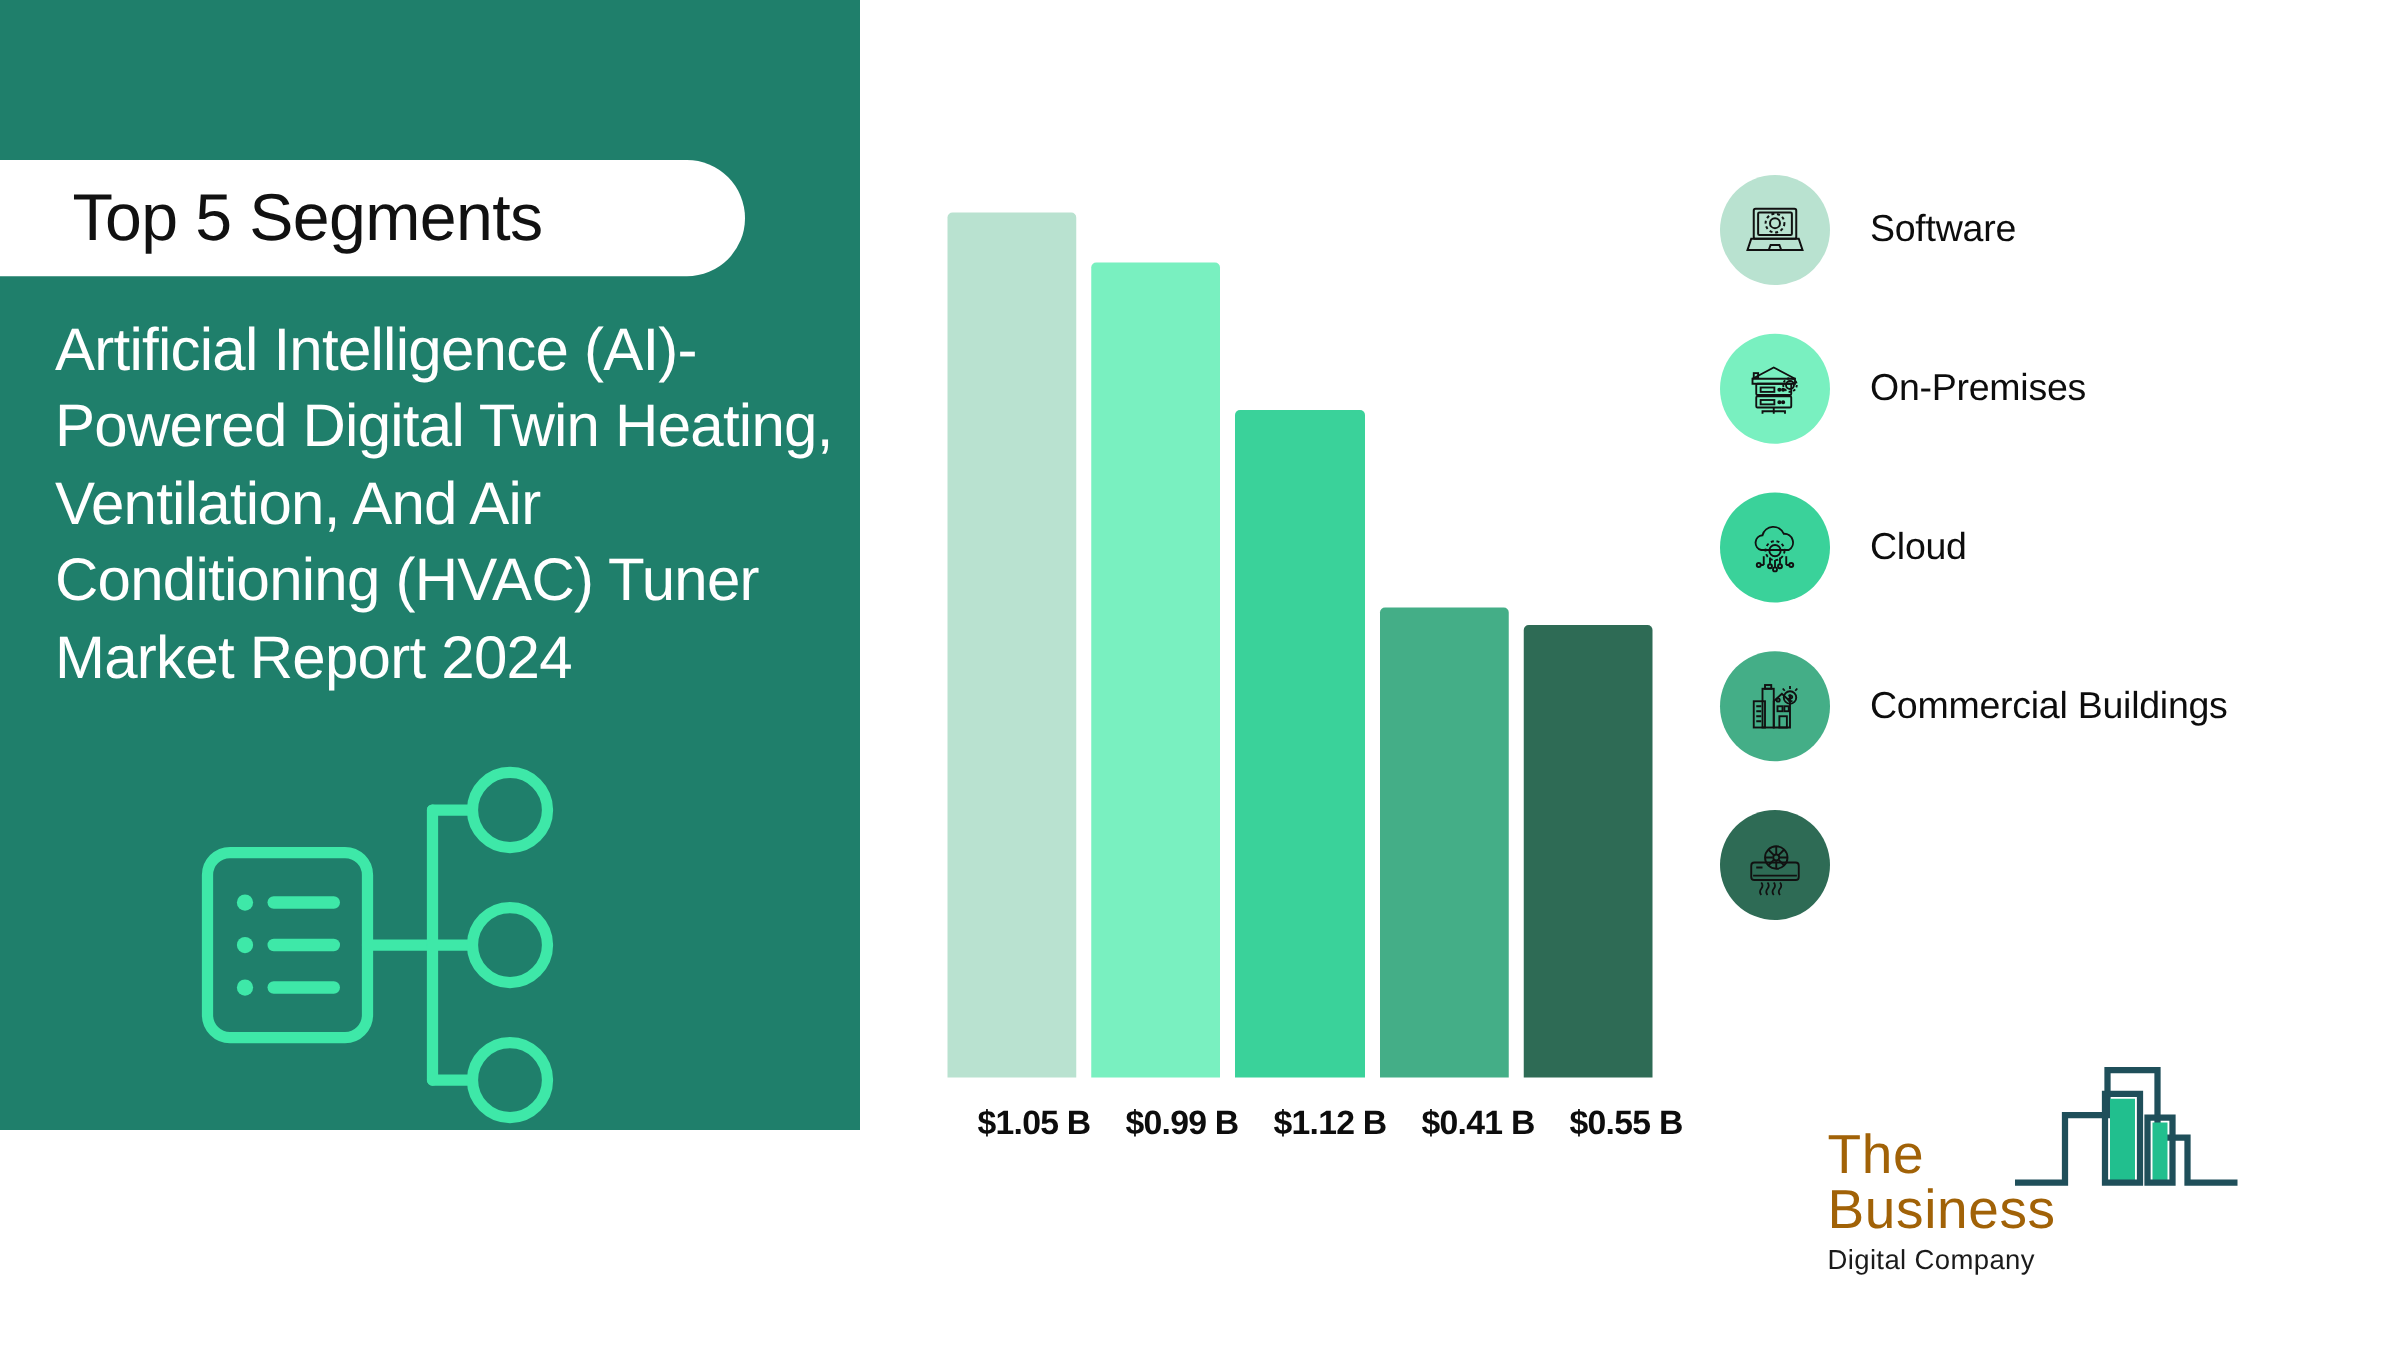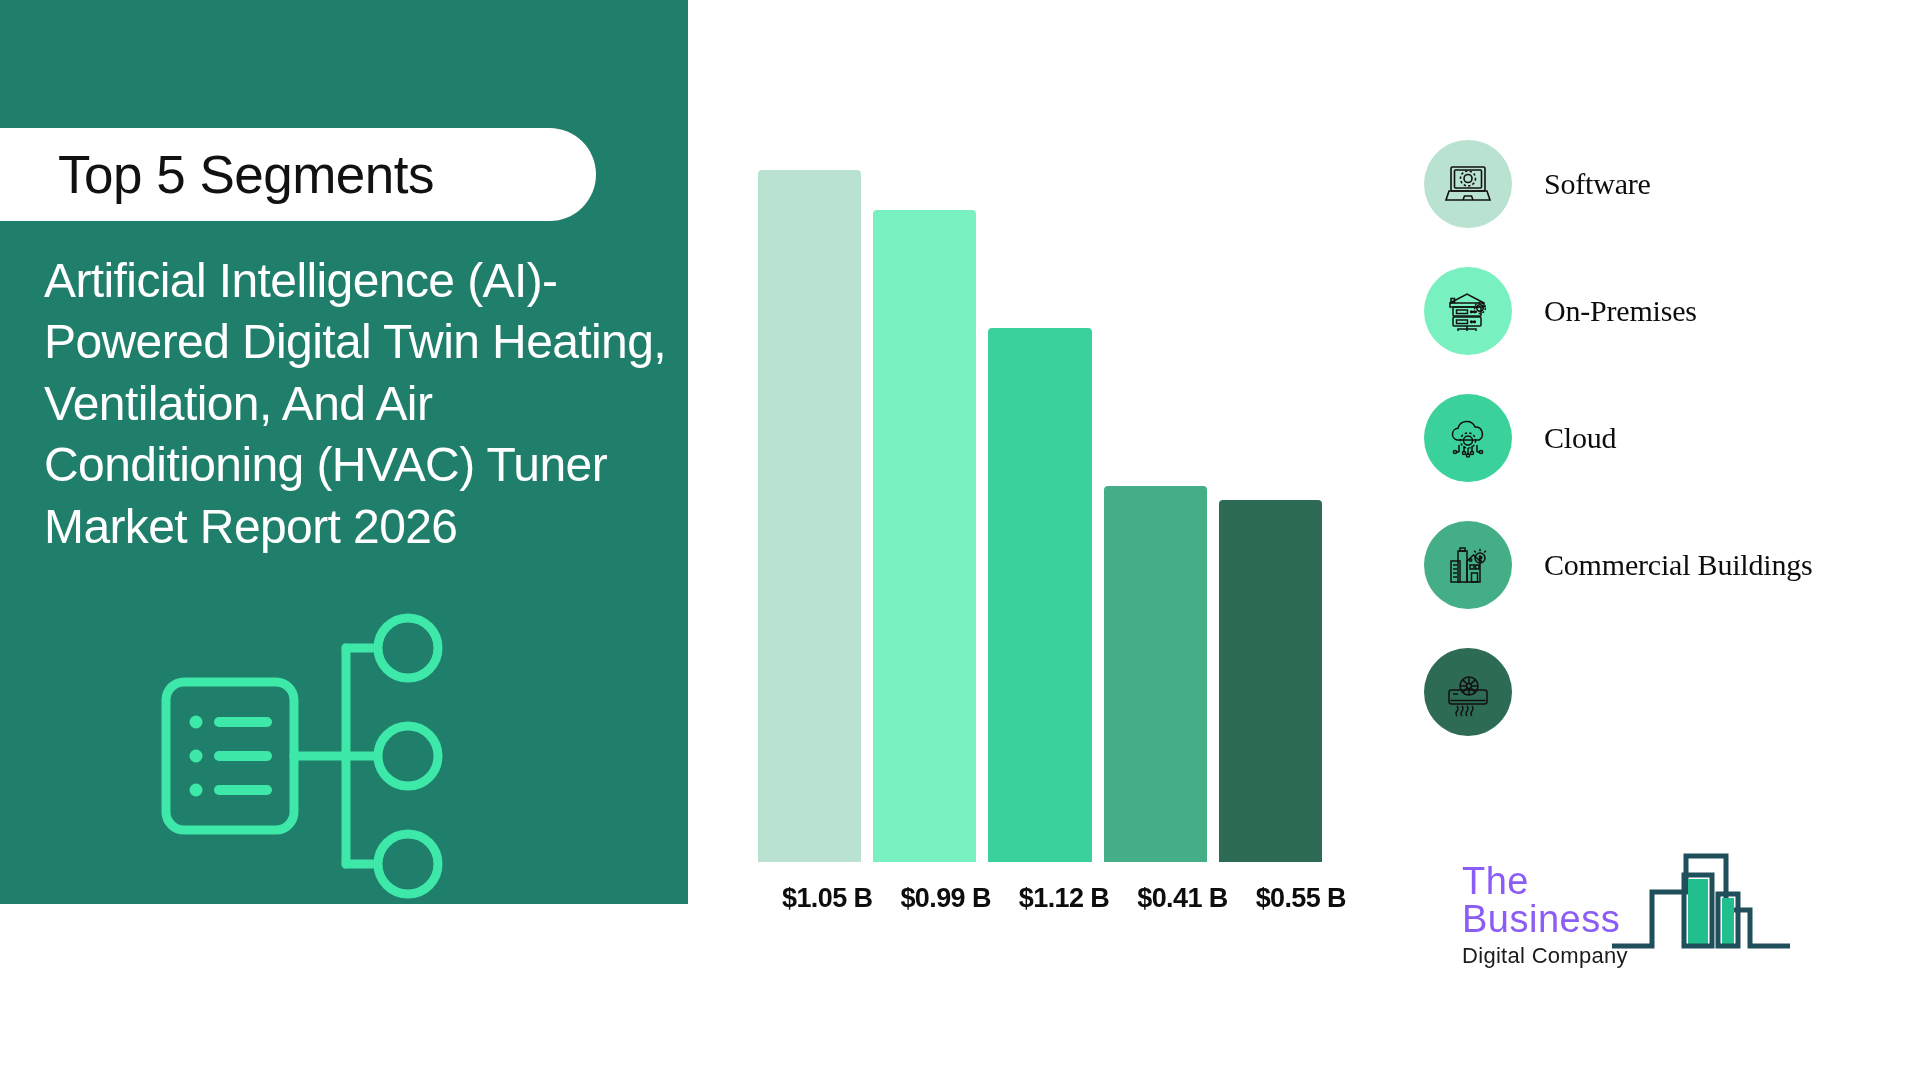--- a/index.html
+++ b/index.html
@@ -108,24 +108,23 @@
     font-size: 27px;
     font-weight: bold;
     color: #0d0d0d;
     letter-spacing: -0.6px;
     white-space: nowrap;
   }
 
   
   #legend {
     position: absolute;
-    left: 1424px;
+    left: 1376px;
     top: 132px;
     width: 470px;
-    font-family: Liberation Serif, serif;
   }
   .legend-row {
     display: flex;
     align-items: center;
     height: 104px;
     margin-bottom: 23px;
   }
   .legend-badge {
     width: 88px;
     height: 88px;
@@ -152,24 +151,25 @@
     width: 330px;
     height: 120px;
   }
   #logo-text {
     position: absolute;
     left: 0;
     top: 24px;
     width: 215px;
   }
   #logo-line1 {
-    font-size: 38px;
-    color: #8b5cf6;
+    font-size: 44px;
+    color: #a16207;
     letter-spacing: 0.5px;
     line-height: 1;
+    margin-top: 40px;
   }
   #logo-line2 {
     font-size: 22px;
     color: #1b1b1b;
     letter-spacing: 0.3px;
     line-height: 1;
     margin-top: 7px;
   }
   #logo-mark {
     position: absolute;
@@ -179,21 +179,21 @@
 </style>
 </head>
 <body>
 
 <div id="left-panel">
 
   <div id="badge">
     <span id="badge-label">Top 5 Segments</span>
   </div>
 
-  <div id="report-title">Artificial Intelligence (AI)-Powered Digital Twin Heating, Ventilation, And Air Conditioning (HVAC) Tuner Market Report 2026</div>
+  <div id="report-title">Artificial Intelligence (AI)-Powered Digital Twin Heating, Ventilation, And Air Conditioning (HVAC) Tuner Market Report 2024</div>
 
   <div id="segment-glyph">
     <svg width="330" height="290" viewBox="0 0 330 290" fill="none">
 
       <rect x="6" y="72" width="128" height="148" rx="18" stroke="#3EE8A8" stroke-width="9"></rect>
       <circle cx="36" cy="112" r="6.5" fill="#3EE8A8"></circle>
       <rect x="54" y="107" width="58" height="10" rx="5" fill="#3EE8A8"></rect>
       <circle cx="36" cy="146" r="6.5" fill="#3EE8A8"></circle>
       <rect x="54" y="141" width="58" height="10" rx="5" fill="#3EE8A8"></rect>
       <circle cx="36" cy="180" r="6.5" fill="#3EE8A8"></circle>

